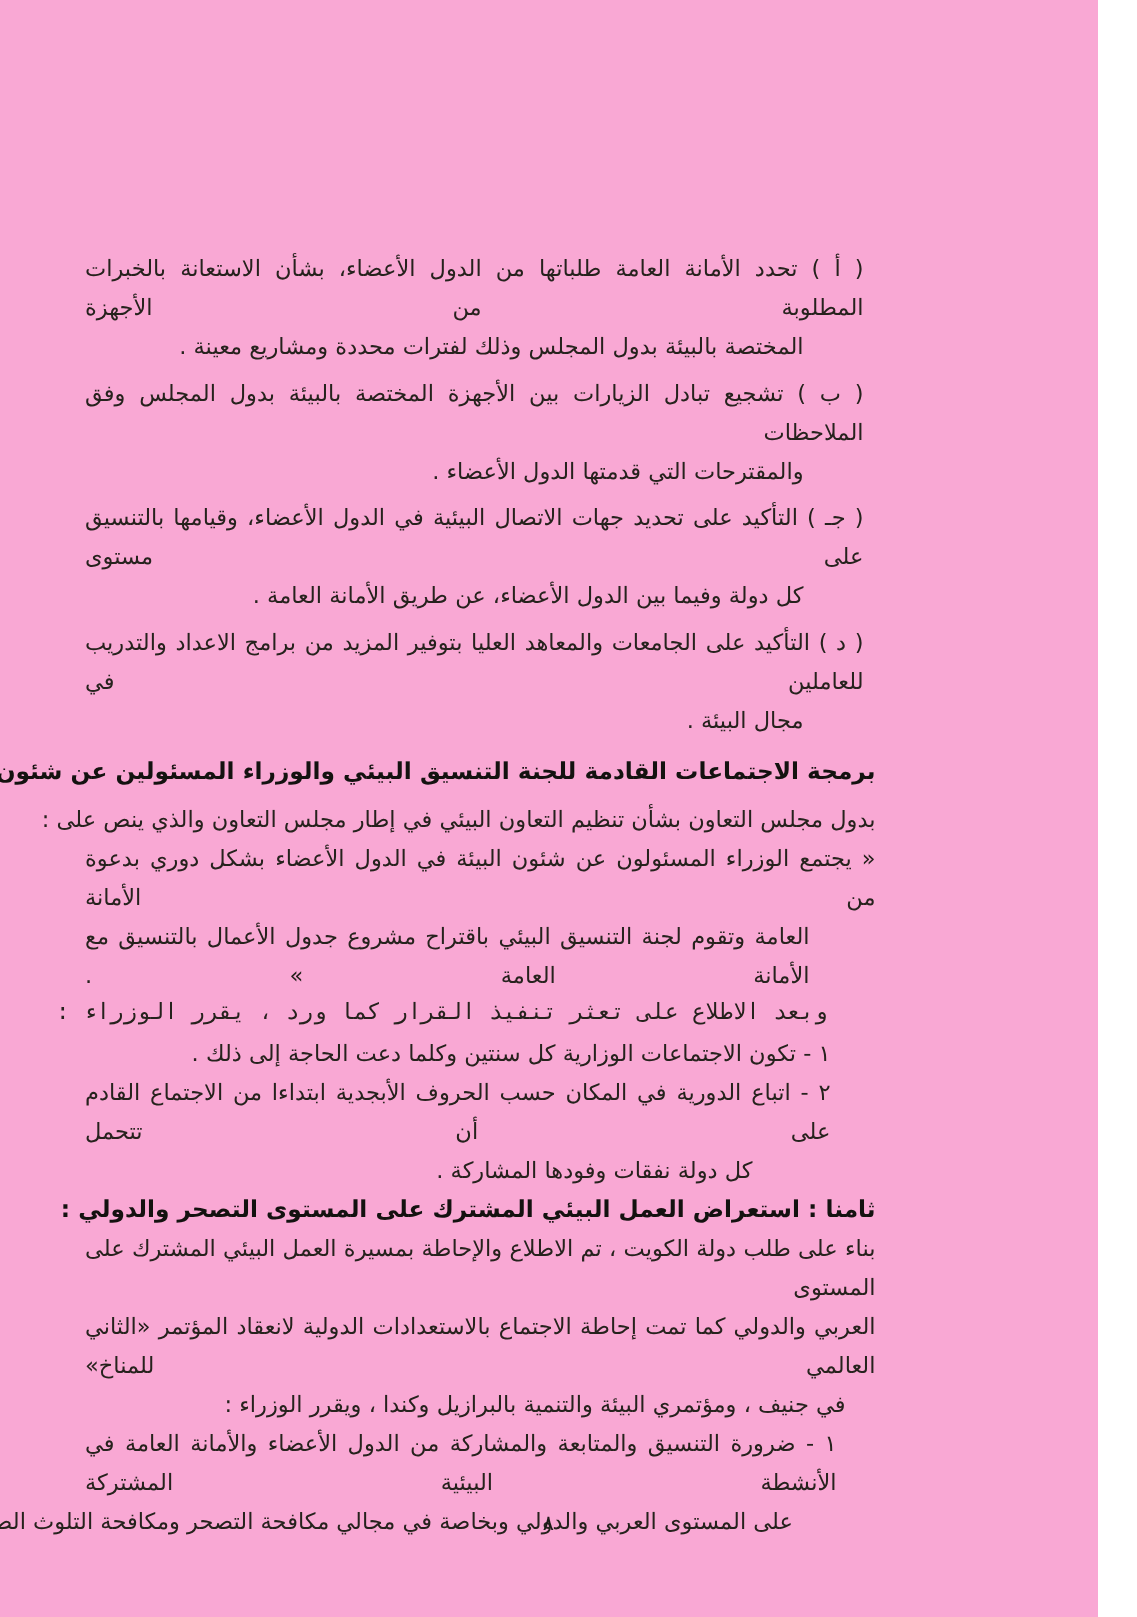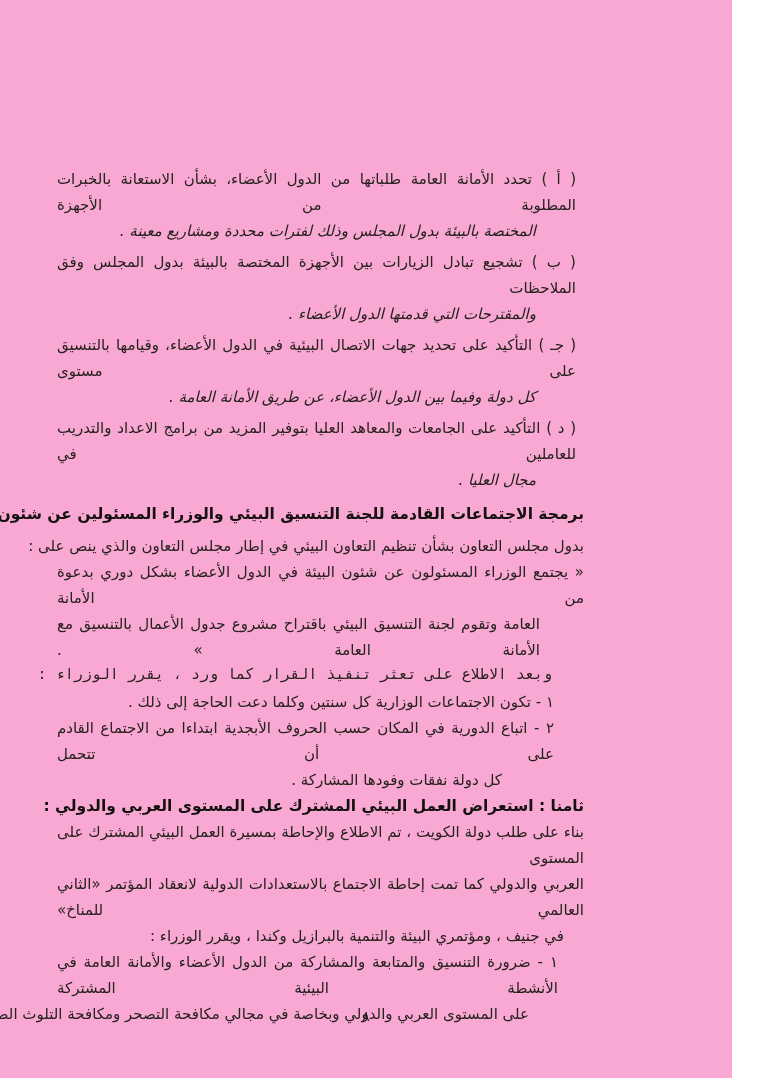--- a/index.html
+++ b/index.html
@@ -33,21 +33,21 @@
     white-space: nowrap;
     text-align: right;
   }
   .h1sp { margin-top: 8px; margin-bottom: 6px; }
   .pr8  { padding-right: 8px; }
   .pr20 { padding-right: 20px; }
   .pr26 { padding-right: 26px; }
   .pr30 { padding-right: 30px; }
   .pr32 { padding-right: 32px; font-family: Liberation Mono, monospace; }
   .pr44 { padding-right: 44px; }
-  .pr48 { padding-right: 48px; font-style: italic; }
+  .pr48 { padding-right: 48px; }
   .pr55 { padding-right: 55px; }
   .pr82 { padding-right: 82px; }
   .page-number {
     position: absolute;
     top: 1008px;
     left: 0; right: 0;
     text-align: center;
     font-size: 14px;
     color: #1c1a17;
     direction: rtl;
@@ -69,21 +69,21 @@
       <div class="ln pr48">والمقترحات التي قدمتها الدول الأعضاء .</div>
     </div>
 
     <div class="item">
       <div class="ln just pr8"><span class="mk">( جـ )</span> <span>التأكيد على تحديد جهات الاتصال البيئية في الدول الأعضاء، وقيامها بالتنسيق على مستوى</span></div>
       <div class="ln pr48">كل دولة وفيما بين الدول الأعضاء، عن طريق الأمانة العامة .</div>
     </div>
 
     <div class="item">
       <div class="ln just pr8"><span class="mk">( د )</span> <span>التأكيد على الجامعات والمعاهد العليا بتوفير المزيد من برامج الاعداد والتدريب للعاملين في</span></div>
-      <div class="ln pr48">مجال العليا .</div>
+      <div class="ln pr48">مجال البيئة .</div>
     </div>
 
     <div class="heading h1sp">برمجة الاجتماعات القادمة للجنة التنسيق البيئي والوزراء المسئولين عن شئون البيئة :</div>
 
     <div>
       <div class="ln">بدول مجلس التعاون بشأن تنظيم التعاون البيئي في إطار مجلس التعاون والذي ينص على :</div>
     </div>
 
     <div>
       <div class="ln just">« يجتمع الوزراء المسئولون عن شئون البيئة في الدول الأعضاء بشكل دوري بدعوة من الأمانة</div>
@@ -94,21 +94,21 @@
 
     <div>
       <div class="ln pr30"><span class="mk">١ -</span> <span>تكون الاجتماعات الوزارية كل سنتين وكلما دعت الحاجة إلى ذلك .</span></div>
     </div>
 
     <div>
       <div class="ln just pr30"><span class="mk">٢ -</span> <span>اتباع الدورية في المكان حسب الحروف الأبجدية ابتداءا من الاجتماع القادم على أن تتحمل</span></div>
       <div class="ln pr82">كل دولة نفقات وفودها المشاركة .</div>
     </div>
 
-    <div class="heading">ثامنا : استعراض العمل البيئي المشترك على المستوى العربي والدولي :</div>
+    <div class="heading">ثامنا : استعراض العمل البيئي المشترك على المستوى التصحر والدولي :</div>
 
     <div>
       <div class="ln just">بناء على طلب دولة الكويت ، تم الاطلاع والإحاطة بمسيرة العمل البيئي المشترك على المستوى</div>
       <div class="ln just">العربي والدولي كما تمت إحاطة الاجتماع بالاستعدادات الدولية لانعقاد المؤتمر «الثاني العالمي للمناخ»</div>
       <div class="ln pr20">في جنيف ، ومؤتمري البيئة والتنمية بالبرازيل وكندا ، ويقرر الوزراء :</div>
     </div>
 
     <div>
       <div class="ln just pr26"><span class="mk">١ -</span> <span>ضرورة التنسيق والمتابعة والمشاركة من الدول الأعضاء والأمانة العامة في الأنشطة البيئية المشتركة</span></div>
       <div class="ln pr55">على المستوى العربي والدولي وبخاصة في مجالي مكافحة التصحر ومكافحة التلوث الصناعي .</div>

